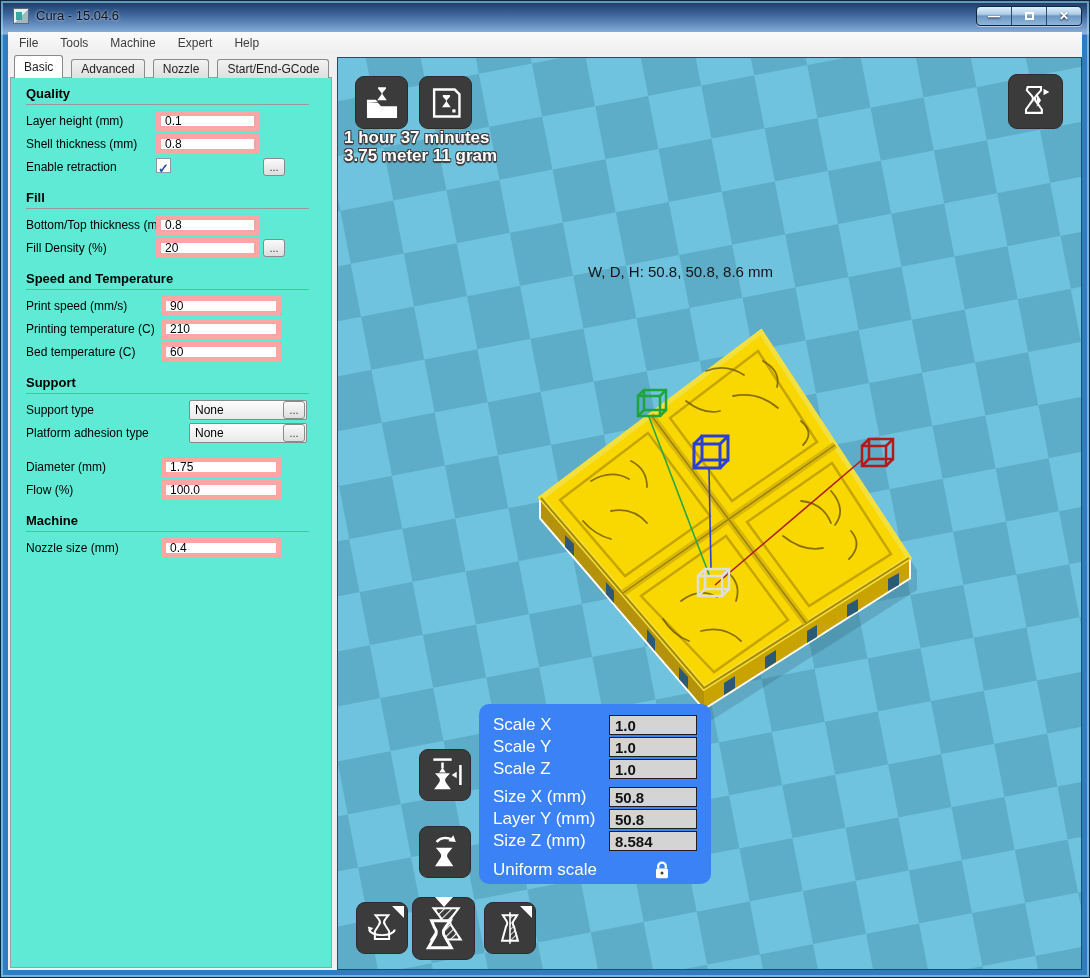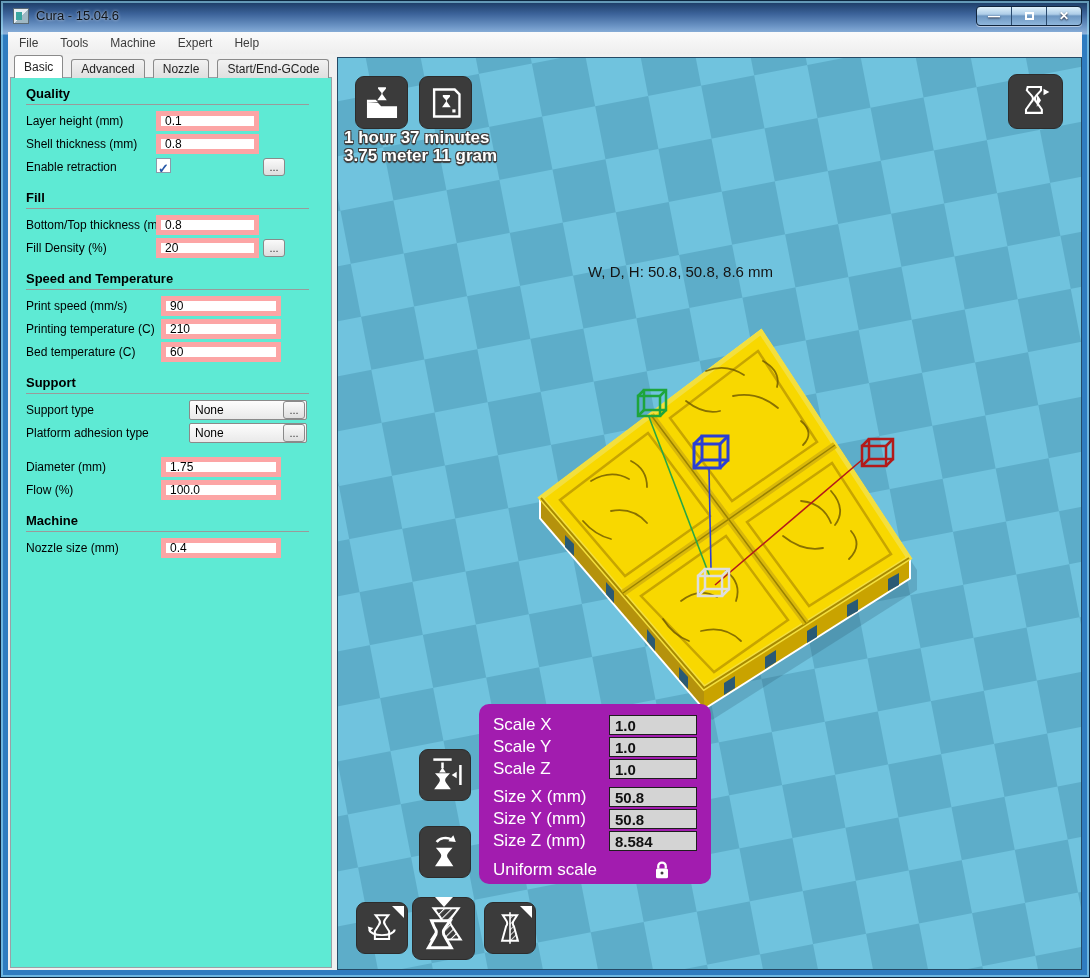--- a/index.html
+++ b/index.html
@@ -84,21 +84,21 @@
 
   .stats { position:absolute; left:6px; top:71px; width:212px; 
     font-size:17px; font-weight:bold; color:#fff; line-height:18px;
     text-shadow:-1px -1px 0 #3f3f3f, 1px -1px 0 #3f3f3f, -1px 1px 0 #3f3f3f, 1px 1px 0 #3f3f3f, 0 2px 1px #3f3f3f; }
   .dims { position:absolute; left:250px; top:205px; width:250px; text-align:left;
     font-size:15px; color:#141414; }
 
   .model-svg { position:absolute; left:163px; top:243px; }
 
   .scale-panel { position:absolute; left:141px; top:646px; width:232px; height:180px;
-    background:#a21caf; border-radius:10px; padding:10px 0 0 14px; }
+    background:#3b82f6; border-radius:10px; padding:10px 0 0 14px; }
   .sp-row { position:relative; height:22px; }
   .sp-row.gap { margin-top:6px; }
   .sp-label { font-size:17px; color:#fff; line-height:21px; }
   .sp-field { position:absolute; left:116px; top:1px; width:88px; height:20px; background:#d4d4d4;
     border:1px solid #1e1e1e; font-size:15px; font-weight:bold; color:#111;
     font-family:"Liberation Sans",sans-serif; padding:0 0 0 5px; }
   .sp-uniform { margin-top:7px; position:relative; height:24px; }
   .lock { position:absolute; left:160px; top:1px; }
 
   [data-interactable="true"] { cursor:pointer; }
@@ -390,21 +390,21 @@
         </div>
         <div class="sp-row" data-interactable="false">
           <span class="sp-label" data-interactable="false">Scale Z</span>
           <input class="sp-field" data-interactable="true" value="1.0" style="">
         </div>
         <div class="sp-row gap" data-interactable="false">
           <span class="sp-label" data-interactable="false">Size X (mm)</span>
           <input class="sp-field" data-interactable="true" value="50.8" style="">
         </div>
         <div class="sp-row" data-interactable="false">
-          <span class="sp-label" data-interactable="false">Size Y (mm)</span>
+          <span class="sp-label" data-interactable="false">Layer Y (mm)</span>
           <input class="sp-field" data-interactable="true" value="50.8" style="">
         </div>
         <div class="sp-row" data-interactable="false">
           <span class="sp-label" data-interactable="false">Size Z (mm)</span>
           <input class="sp-field" data-interactable="true" value="8.584" style="">
         </div>
         <div class="sp-uniform" data-interactable="false">
           <span class="sp-label" data-interactable="false">Uniform scale</span>
           <svg class="lock" width="18" height="20" viewBox="0 0 24 26" data-interactable="true">
             <path d="M7,11 V8 a5,5 0 0 1 10,0 v3" fill="none" stroke="#fff" stroke-width="3"></path>

